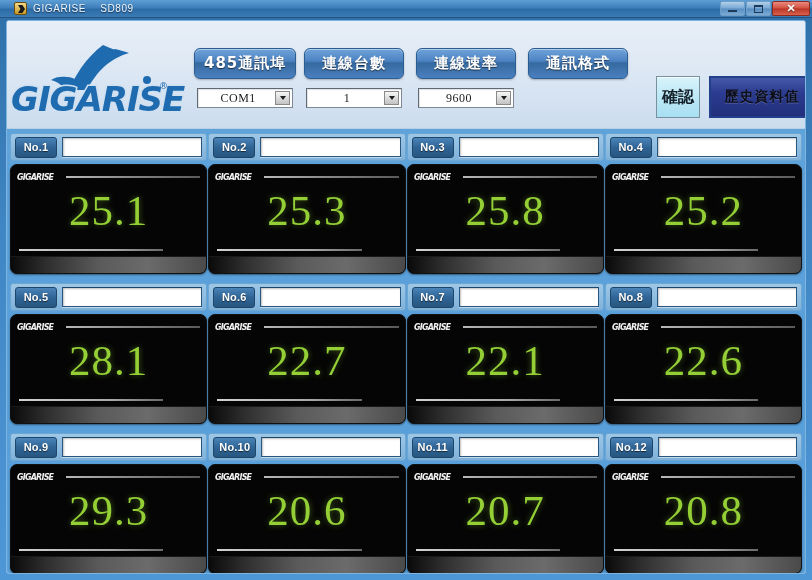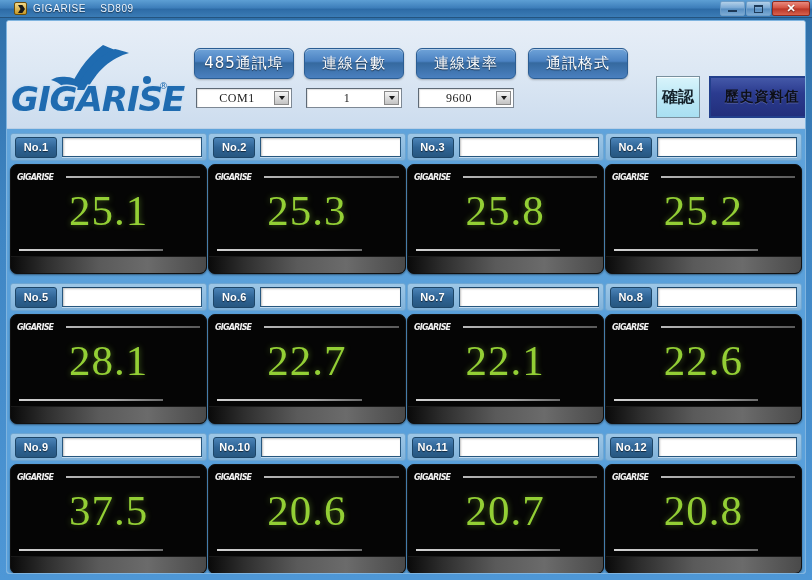--- a/index.html
+++ b/index.html
@@ -122,21 +122,21 @@
   .ctrl-btn {
     height: 31px;
     min-width: 100px;
     padding: 4px 9px;
     border-radius: 6px;
     border: 1px solid #2b5d93;
     background: linear-gradient(180deg, #6fa3d8 0%, #4b82c2 42%, #35699f 48%, #4a80bf 100%);
     box-shadow: inset 0 1px 0 rgba(255,255,255,0.45), 0 1px 2px rgba(0,0,0,0.25);
     color: #ffffff;
     font-size: 15px;
-    font-weight: normal;
+    font-weight: bold;
     letter-spacing: 1px;
     display: flex;
     align-items: center;
     justify-content: center;
     text-shadow: 0 1px 1px rgba(0,0,0,0.6);
     white-space: nowrap;
     font-family: "DejaVu Sans", "Liberation Sans", sans-serif;
   }
   .ctrl-combo {
     margin-top: 9px;
@@ -535,21 +535,21 @@
           <div class="cell">
             <div class="label-strip">
               <div class="no-tag">No.9</div>
               <div class="name-input"></div>
             </div>
             <div class="panel">
     <svg class="panel-logo" viewBox="0 0 46 9">
       <text x="0" y="8" font-family="DejaVu Sans, Liberation Sans, sans-serif" font-size="8" font-weight="bold" font-style="italic" fill="#f2f2f2" letter-spacing="-0.8">GIGARISE</text>
     </svg>
               <div class="panel-topline"></div>
-              <div class="panel-value">37.5</div>
+              <div class="panel-value">29.3</div>
               <div class="panel-botline"></div>
               <div class="panel-strip"></div>
             </div>
           </div>
           <div class="cell">
             <div class="label-strip">
               <div class="no-tag">No.10</div>
               <div class="name-input"></div>
             </div>
             <div class="panel">

